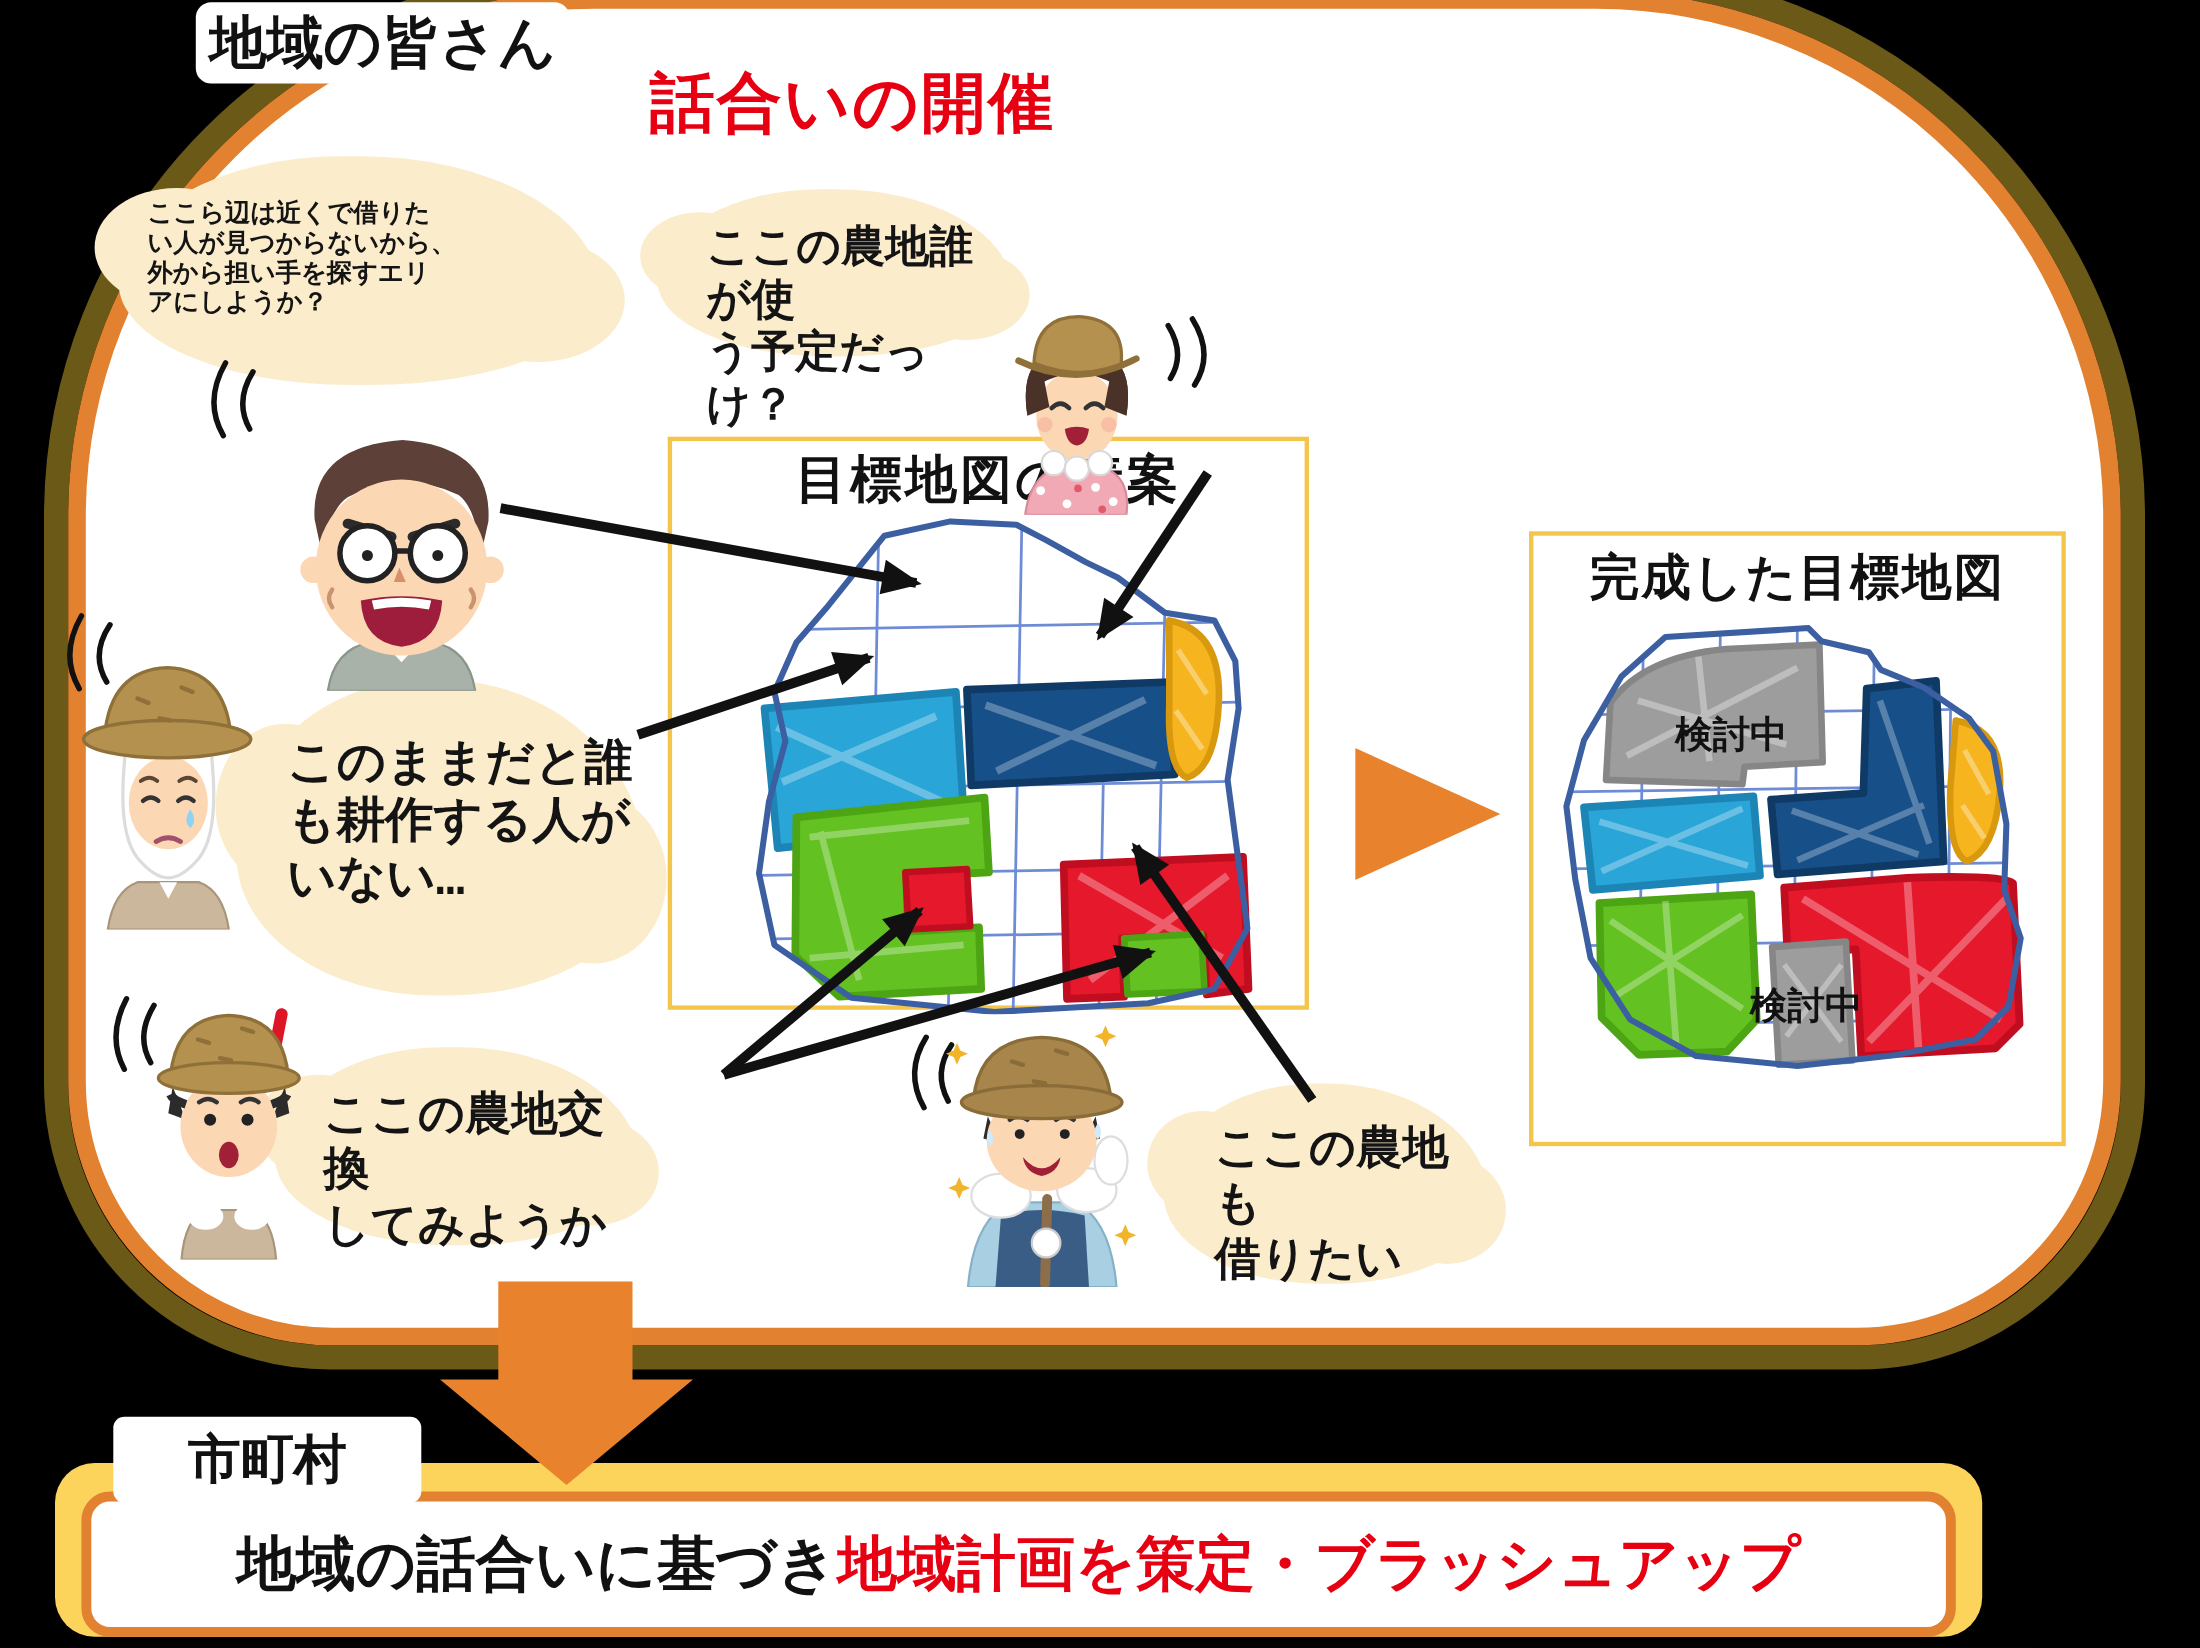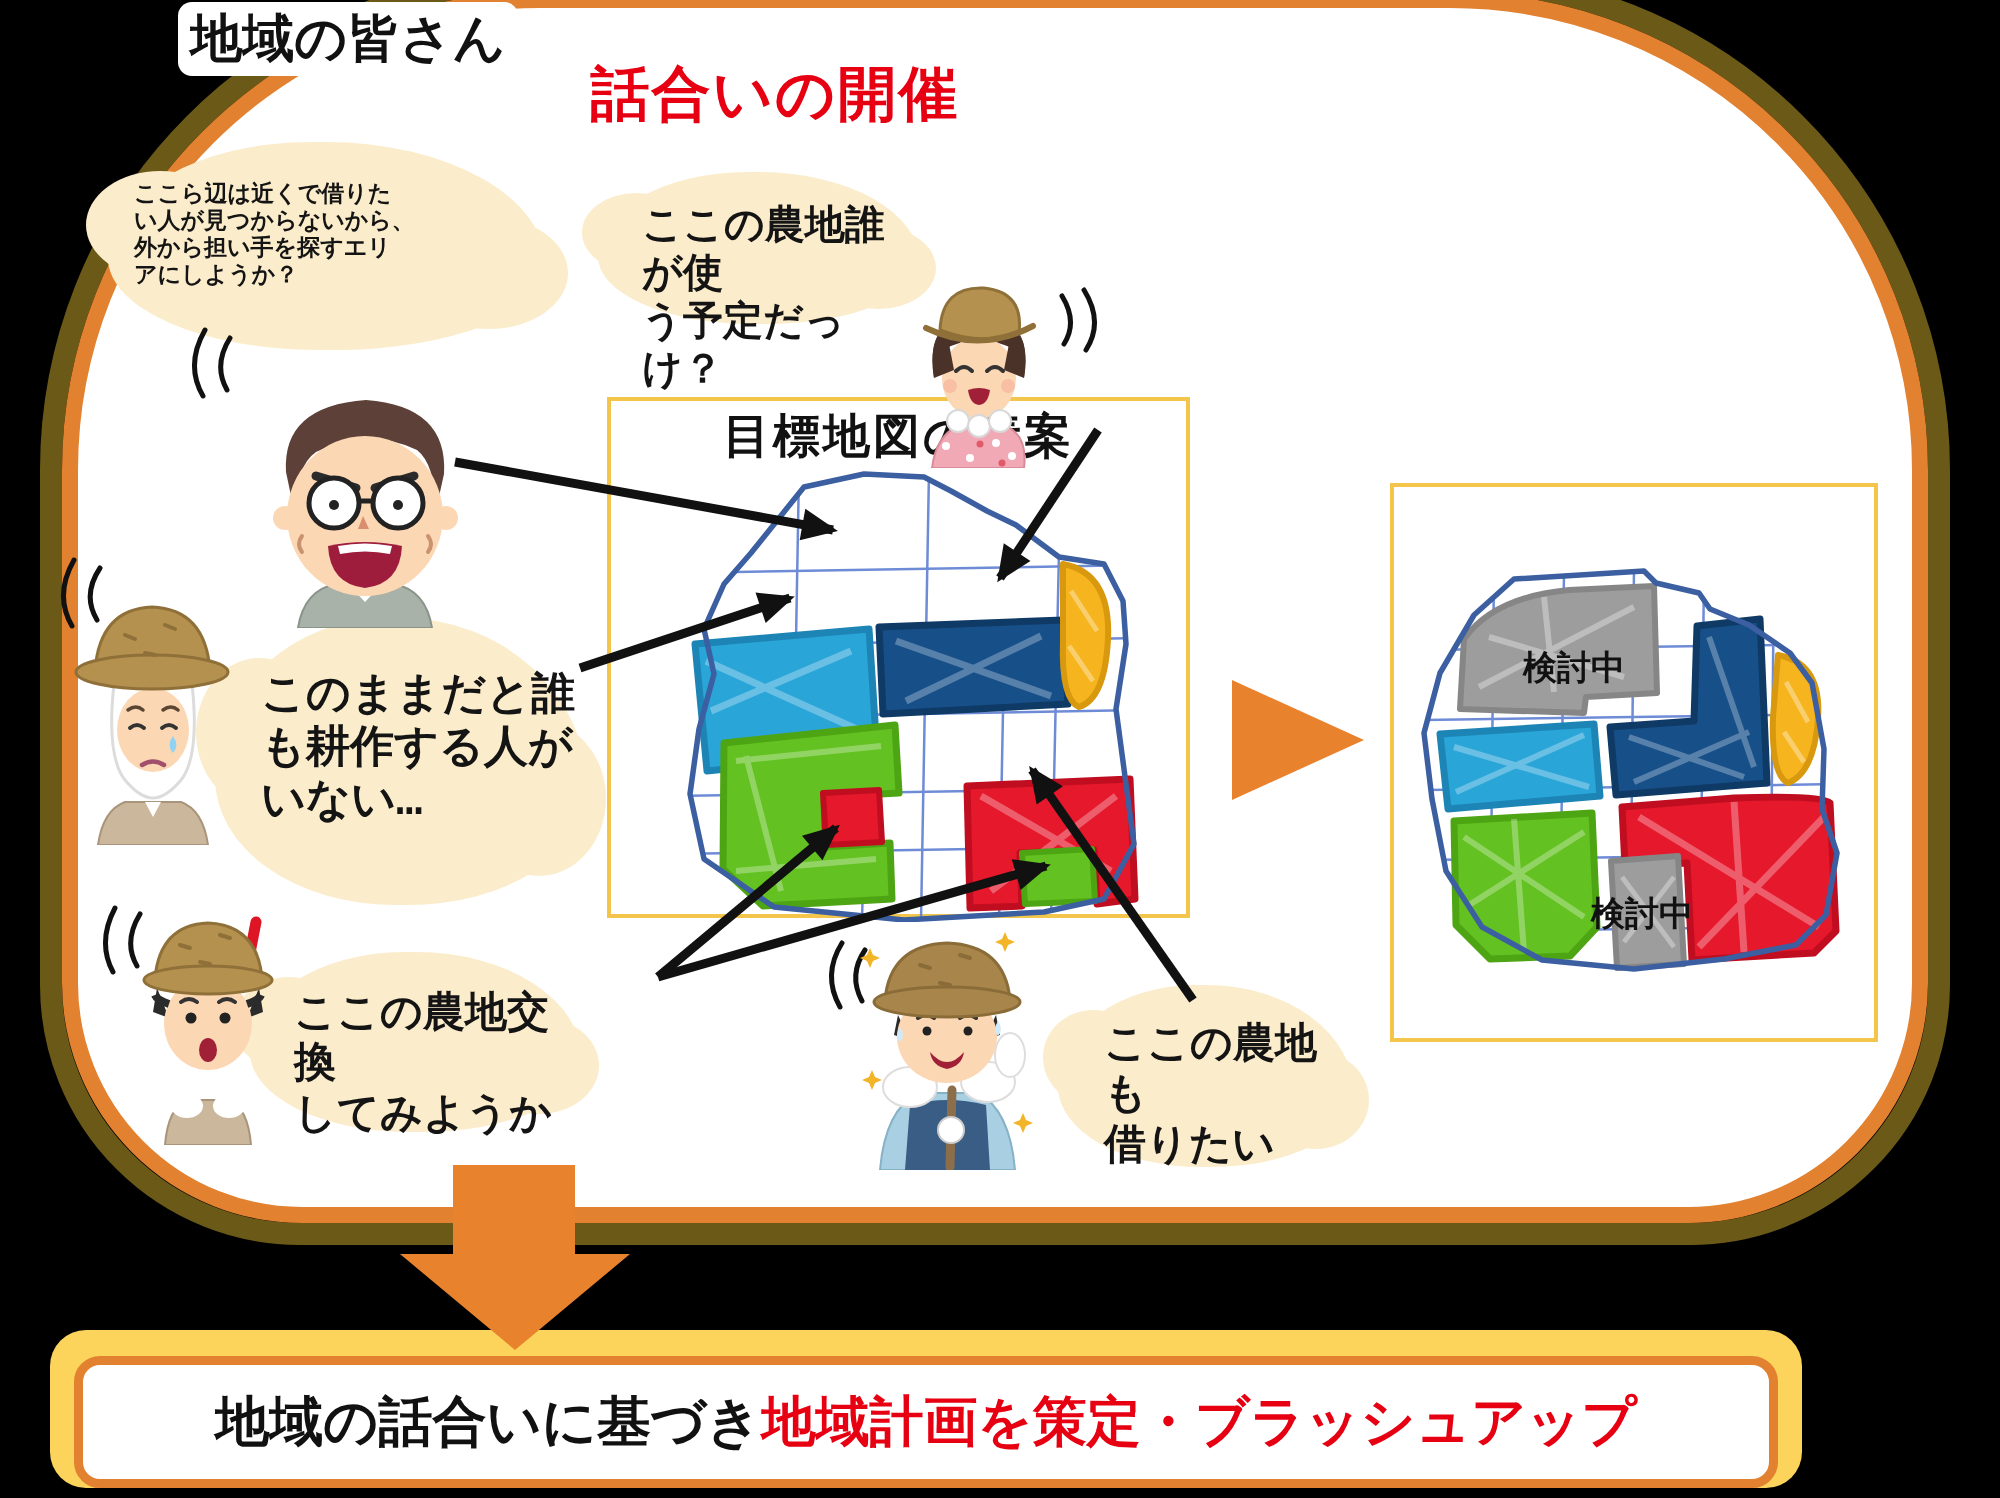--- a/index.html
+++ b/index.html
@@ -122,20 +122,21 @@
         <path d="M212,392 L268,389 L271,441 L215,444 Z" fill="#e5182c" stroke="#c00e20" stroke-width="6" stroke-linejoin="round"></path>
         <path d="M356,385 L519,378 L524,498 L486,503 L483,449 L409,452 L411,505 L359,507 Z" fill="#e5182c" stroke="#c00e20" stroke-width="7" stroke-linejoin="round"></path>
         <path d="M370,395 L500,470 M380,490 L505,395" stroke="#fff" stroke-width="7" opacity="0.3" fill="none"></path>
         <path d="M411,452 L481,448 L484,500 L414,503 Z" fill="#63c221" stroke="#4da513" stroke-width="6" stroke-linejoin="round"></path>
       </g>
       <path d="M193,86 L253,73 L313,76 L340,90 L376,110 L405,124 L448,156 L493,163 L512,200 L515,243 L505,308 L515,383 L523,443 L493,498 L433,511 L293,519 L163,506 L93,458 L79,393 L88,328 L103,273 L93,228 L113,183 L140,152 Z" fill="none" stroke="#3c5fa2" stroke-width="5.5" stroke-linejoin="round"></path>
     </svg>
   </div>
 
   <div class="mapbox rightbox">
+    <div class="map-title">完成した目標地図</div>
     <svg width="488" height="559" viewBox="0 0 488 559">
       <defs>
         <clipPath id="clipRight">
           <path d="M120,92 L250,84 L262,96 L305,106 L316,122 L355,138 L396,166 L418,196 L430,262 L428,322 L443,366 L432,428 L402,458 L330,472 L240,482 L148,473 L88,440 L52,384 L38,312 L30,246 L46,186 L80,128 Z"></path>
         </clipPath>
       </defs>
       <g clip-path="url(#clipRight)" stroke="#5f7fd2" stroke-width="2.5" opacity="0.9">
         <line x1="100" y1="80" x2="96" y2="490"></line>
         <line x1="170" y1="80" x2="166" y2="490"></line>
         <line x1="240" y1="80" x2="236" y2="490"></line>
@@ -305,14 +306,15 @@
   <svg class="down-arrow" width="240" height="200" viewBox="0 0 240 200">
     <polygon points="58,13 180,13 180,102 235,102 120,198 5,102 58,102" fill="#e8822d"></polygon>
   </svg>
 
   <div class="banner-outer"></div>
   <div class="banner-inner">
     <div class="line">
       <span class="black">地域の話合いに基づき</span><span class="red">地域計画を策定・ブラッシュアップ</span>
     </div>
   </div>
+  <div class="muni-label">市町村</div>
 
 </div>
 
 </body></html>

